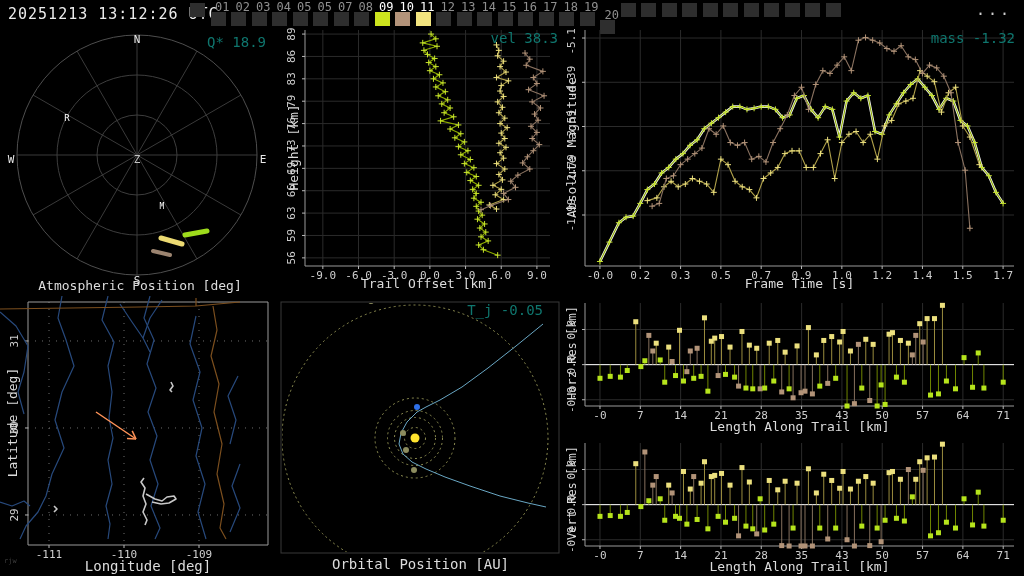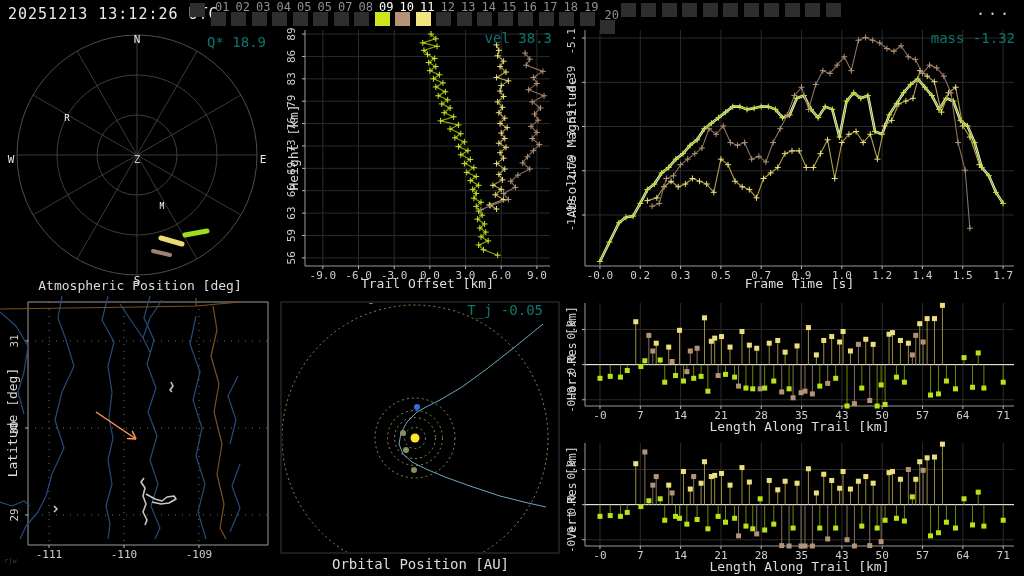--- a/index.html
+++ b/index.html
@@ -250,21 +250,21 @@
         <text x="15" y="28.44827586206891" text-anchor="middle" fill="#cfcfcf" font-size="11" font-family="DejaVu Sans Mono, monospace" transform="rotate(-90 15 28.44827586206891)">86</text>
         <line x1="22" y1="6.068965517241341" x2="25" y2="6.068965517241341" stroke="#b8b8b8" stroke-width="1"></line>
         <text x="15" y="6.068965517241341" text-anchor="middle" fill="#cfcfcf" font-size="11" font-family="DejaVu Sans Mono, monospace" transform="rotate(-90 15 6.068965517241341)">89</text>
         <polyline points="151.06796116504853,6.068965517241341 155.8252427184466,10.81609195402297 142.74271844660194,14.885057471264311 157.01456310679612,18.275862068965463 143.93203883495144,22.344827586206897 147.5,26.41379310344824 154.6359223300971,30.48275862068958 148.6893203883495,34.55172413793102 155.8252427184466,38.62068965517236 149.878640776699,42.689655172413794 159.39320388349515,46.75862068965513 153.44660194174756,50.82758620689648 162.96116504854368,54.896551724137915 155.8252427184466,58.96551724137926 165.3398058252427,63.71264367816088 158.20388349514562,67.78160919540223 167.71844660194174,71.85057471264366 161.77184466019418,75.919540229885 170.09708737864077,79.98850574712644 164.1504854368932,84.73563218390797 173.66504854368932,88.8045977011494 160.58252427184465,92.87356321839074 178.42233009708738,96.9425287356322 170.09708737864077,101.01149425287353 180.80097087378638,105.75862068965516 174.85436893203882,109.8275862068965 184.36893203883494,113.89655172413794 178.42233009708738,118.64367816091946 187.93689320388347,122.7126436781609 180.80097087378638,126.78160919540224 190.3155339805825,131.52873563218387 184.36893203883494,135.5977011494252 193.88349514563106,139.66666666666666 186.74757281553397,144.41379310344828 196.2621359223301,148.48275862068962 190.3155339805825,152.55172413793096 198.64077669902912,157.2988505747126 192.69417475728153,161.36781609195404 196.2621359223301,165.43678160919538 193.88349514563106,170.183908045977 201.01941747572815,174.25287356321834 196.2621359223301,178.32183908045974 198.64077669902912,183.06896551724137 202.20873786407765,187.13793103448276 197.4514563106796,191.2068965517241 204.58737864077668,195.95402298850573 199.83009708737862,200.02298850574712 205.7766990291262,204.0919540229885 201.01941747572815,208.8390804597701 208.15533980582524,212.90804597701148 198.64077669902912,216.97701149425285 203.39805825242718,221.72413793103445 217.66990291262135,227.1494252873563" fill="none" stroke="#8fae00" stroke-width="1.1" stroke-linejoin="round"></polyline>
         <path d="M148.06796116504853 6.068965517241341h6M151.06796116504853 3.068965517241341v6M152.8252427184466 10.81609195402297h6M155.8252427184466 7.816091954022969v6M139.74271844660194 14.885057471264311h6M142.74271844660194 11.885057471264311v6M154.01456310679612 18.275862068965463h6M157.01456310679612 15.275862068965463v6M140.93203883495144 22.344827586206897h6M143.93203883495144 19.344827586206897v6M144.5 26.41379310344824h6M147.5 23.41379310344824v6M151.6359223300971 30.48275862068958h6M154.6359223300971 27.48275862068958v6M145.6893203883495 34.55172413793102h6M148.6893203883495 31.551724137931018v6M152.8252427184466 38.62068965517236h6M155.8252427184466 35.62068965517236v6M146.878640776699 42.689655172413794h6M149.878640776699 39.689655172413794v6M156.39320388349515 46.75862068965513h6M159.39320388349515 43.75862068965513v6M150.44660194174756 50.82758620689648h6M153.44660194174756 47.82758620689648v6M159.96116504854368 54.896551724137915h6M162.96116504854368 51.896551724137915v6M152.8252427184466 58.96551724137926h6M155.8252427184466 55.96551724137926v6M162.3398058252427 63.71264367816088h6M165.3398058252427 60.71264367816088v6M155.20388349514562 67.78160919540223h6M158.20388349514562 64.78160919540223v6M164.71844660194174 71.85057471264366h6M167.71844660194174 68.85057471264366v6M158.77184466019418 75.919540229885h6M161.77184466019418 72.919540229885v6M167.09708737864077 79.98850574712644h6M170.09708737864077 76.98850574712644v6M161.1504854368932 84.73563218390797h6M164.1504854368932 81.73563218390797v6M170.66504854368932 88.8045977011494h6M173.66504854368932 85.8045977011494v6M157.58252427184465 92.87356321839074h6M160.58252427184465 89.87356321839074v6M175.42233009708738 96.9425287356322h6M178.42233009708738 93.9425287356322v6M167.09708737864077 101.01149425287353h6M170.09708737864077 98.01149425287353v6M177.80097087378638 105.75862068965516h6M180.80097087378638 102.75862068965516v6M171.85436893203882 109.8275862068965h6M174.85436893203882 106.8275862068965v6M181.36893203883494 113.89655172413794h6M184.36893203883494 110.89655172413794v6M175.42233009708738 118.64367816091946h6M178.42233009708738 115.64367816091946v6M184.93689320388347 122.7126436781609h6M187.93689320388347 119.7126436781609v6M177.80097087378638 126.78160919540224h6M180.80097087378638 123.78160919540224v6M187.3155339805825 131.52873563218387h6M190.3155339805825 128.52873563218387v6M181.36893203883494 135.5977011494252h6M184.36893203883494 132.5977011494252v6M190.88349514563106 139.66666666666666h6M193.88349514563106 136.66666666666666v6M183.74757281553397 144.41379310344828h6M186.74757281553397 141.41379310344828v6M193.2621359223301 148.48275862068962h6M196.2621359223301 145.48275862068962v6M187.3155339805825 152.55172413793096h6M190.3155339805825 149.55172413793096v6M195.64077669902912 157.2988505747126h6M198.64077669902912 154.2988505747126v6M189.69417475728153 161.36781609195404h6M192.69417475728153 158.36781609195404v6M193.2621359223301 165.43678160919538h6M196.2621359223301 162.43678160919538v6M190.88349514563106 170.183908045977h6M193.88349514563106 167.183908045977v6M198.01941747572815 174.25287356321834h6M201.01941747572815 171.25287356321834v6M193.2621359223301 178.32183908045974h6M196.2621359223301 175.32183908045974v6M195.64077669902912 183.06896551724137h6M198.64077669902912 180.06896551724137v6M199.20873786407765 187.13793103448276h6M202.20873786407765 184.13793103448276v6M194.4514563106796 191.2068965517241h6M197.4514563106796 188.2068965517241v6M201.58737864077668 195.95402298850573h6M204.58737864077668 192.95402298850573v6M196.83009708737862 200.02298850574712h6M199.83009708737862 197.02298850574712v6M202.7766990291262 204.0919540229885h6M205.7766990291262 201.0919540229885v6M198.01941747572815 208.8390804597701h6M201.01941747572815 205.8390804597701v6M205.15533980582524 212.90804597701148h6M208.15533980582524 209.90804597701148v6M195.64077669902912 216.97701149425285h6M198.64077669902912 213.97701149425285v6M200.39805825242718 221.72413793103445h6M203.39805825242718 218.72413793103445v6M214.66990291262135 227.1494252873563h6M217.66990291262135 224.1494252873563v6" stroke="#c9e62c" stroke-width="1" fill="none"></path>
         <polyline points="216.48058252427185,16.91954022988498 218.85922330097085,22.344827586206897 217.66990291262135,27.770114942528718 223.6165048543689,33.19540229885054 220.04854368932035,38.62068965517236 225.99514563106794,44.04597701149418 216.48058252427185,49.4712643678161 228.37378640776697,52.862068965517246 221.23786407766988,57.60919540229878 220.04854368932035,63.0344827586207 223.6165048543689,68.45977011494251 217.66990291262135,73.88505747126433 222.4271844660194,79.31034482758615 218.85922330097085,84.73563218390797 224.80582524271844,90.1609195402299 220.04854368932035,95.58620689655172 227.18446601941747,99.65517241379305 221.23786407766988,105.08045977011487 224.80582524271844,110.50574712643679 218.85922330097085,115.25287356321832 225.99514563106794,119.32183908045975 220.04854368932035,124.74712643678157 223.6165048543689,130.1724137931034 216.48058252427185,135.5977011494252 224.80582524271844,141.02298850574715 218.85922330097085,146.44827586206895 222.4271844660194,151.87356321839079 212.9126213592233,157.2988505747126 221.23786407766988,161.36781609195404 215.29126213592232,166.79310344827584 223.6165048543689,171.54022988505747 209.34466019417474,176.9655172413793 216.48058252427185,181.03448275862064" fill="none" stroke="#b0a14a" stroke-width="1.1" stroke-linejoin="round"></polyline>
         <path d="M213.48058252427185 16.91954022988498h6M216.48058252427185 13.91954022988498v6M215.85922330097085 22.344827586206897h6M218.85922330097085 19.344827586206897v6M214.66990291262135 27.770114942528718h6M217.66990291262135 24.770114942528718v6M220.6165048543689 33.19540229885054h6M223.6165048543689 30.19540229885054v6M217.04854368932035 38.62068965517236h6M220.04854368932035 35.62068965517236v6M222.99514563106794 44.04597701149418h6M225.99514563106794 41.04597701149418v6M213.48058252427185 49.4712643678161h6M216.48058252427185 46.4712643678161v6M225.37378640776697 52.862068965517246h6M228.37378640776697 49.862068965517246v6M218.23786407766988 57.60919540229878h6M221.23786407766988 54.60919540229878v6M217.04854368932035 63.0344827586207h6M220.04854368932035 60.0344827586207v6M220.6165048543689 68.45977011494251h6M223.6165048543689 65.45977011494251v6M214.66990291262135 73.88505747126433h6M217.66990291262135 70.88505747126433v6M219.4271844660194 79.31034482758615h6M222.4271844660194 76.31034482758615v6M215.85922330097085 84.73563218390797h6M218.85922330097085 81.73563218390797v6M221.80582524271844 90.1609195402299h6M224.80582524271844 87.1609195402299v6M217.04854368932035 95.58620689655172h6M220.04854368932035 92.58620689655172v6M224.18446601941747 99.65517241379305h6M227.18446601941747 96.65517241379305v6M218.23786407766988 105.08045977011487h6M221.23786407766988 102.08045977011487v6M221.80582524271844 110.50574712643679h6M224.80582524271844 107.50574712643679v6M215.85922330097085 115.25287356321832h6M218.85922330097085 112.25287356321832v6M222.99514563106794 119.32183908045975h6M225.99514563106794 116.32183908045975v6M217.04854368932035 124.74712643678157h6M220.04854368932035 121.74712643678157v6M220.6165048543689 130.1724137931034h6M223.6165048543689 127.1724137931034v6M213.48058252427185 135.5977011494252h6M216.48058252427185 132.5977011494252v6M221.80582524271844 141.02298850574715h6M224.80582524271844 138.02298850574715v6M215.85922330097085 146.44827586206895h6M218.85922330097085 143.44827586206895v6M219.4271844660194 151.87356321839079h6M222.4271844660194 148.87356321839079v6M209.9126213592233 157.2988505747126h6M212.9126213592233 154.2988505747126v6M218.23786407766988 161.36781609195404h6M221.23786407766988 158.36781609195404v6M212.29126213592232 166.79310344827584h6M215.29126213592232 163.79310344827584v6M220.6165048543689 171.54022988505747h6M223.6165048543689 168.54022988505747v6M206.34466019417474 176.9655172413793h6M209.34466019417474 173.9655172413793v6M213.48058252427185 181.03448275862064h6M216.48058252427185 178.03448275862064v6" stroke="#ece07e" stroke-width="1" fill="none"></path>
         <polyline points="245.02427184466018,25.057471264367763 249.78155339805824,31.160919540229866 246.2135922330097,37.26436781609188 262.8640776699029,43.36781609195398 253.3495145631068,49.4712643678161 256.9174757281553,55.57471264367811 248.59223300970874,61.67816091954021 264.0533980582524,67.78160919540223 252.16019417475727,73.88505747126433 260.4854368932039,79.98850574712644 254.5388349514563,86.09195402298845 258.1067961165048,92.19540229885057 250.97087378640776,98.29885057471257 256.9174757281553,104.40229885057468 252.16019417475727,110.50574712643679 259.29611650485435,116.6091954022988 253.3495145631068,122.7126436781609 247.4029126213592,128.8160919540229 242.64563106796115,134.91954022988503 249.78155339805824,141.02298850574715 237.8883495145631,147.12643678160916 230.752427184466,153.22988505747125 235.50970873786406,159.33333333333326 223.6165048543689,165.43678160919538 228.37378640776697,171.54022988505747 210.53398058252426,177.64367816091948 201.01941747572815,181.71264367816087" fill="none" stroke="#8a7260" stroke-width="1.1" stroke-linejoin="round"></polyline>
         <path d="M242.02427184466018 25.057471264367763h6M245.02427184466018 22.057471264367763v6M246.78155339805824 31.160919540229866h6M249.78155339805824 28.160919540229866v6M243.2135922330097 37.26436781609188h6M246.2135922330097 34.26436781609188v6M259.8640776699029 43.36781609195398h6M262.8640776699029 40.36781609195398v6M250.3495145631068 49.4712643678161h6M253.3495145631068 46.4712643678161v6M253.9174757281553 55.57471264367811h6M256.9174757281553 52.57471264367811v6M245.59223300970874 61.67816091954021h6M248.59223300970874 58.67816091954021v6M261.0533980582524 67.78160919540223h6M264.0533980582524 64.78160919540223v6M249.16019417475727 73.88505747126433h6M252.16019417475727 70.88505747126433v6M257.4854368932039 79.98850574712644h6M260.4854368932039 76.98850574712644v6M251.5388349514563 86.09195402298845h6M254.5388349514563 83.09195402298845v6M255.10679611650482 92.19540229885057h6M258.1067961165048 89.19540229885057v6M247.97087378640776 98.29885057471257h6M250.97087378640776 95.29885057471257v6M253.9174757281553 104.40229885057468h6M256.9174757281553 101.40229885057468v6M249.16019417475727 110.50574712643679h6M252.16019417475727 107.50574712643679v6M256.29611650485435 116.6091954022988h6M259.29611650485435 113.6091954022988v6M250.3495145631068 122.7126436781609h6M253.3495145631068 119.7126436781609v6M244.4029126213592 128.8160919540229h6M247.4029126213592 125.81609195402291v6M239.64563106796115 134.91954022988503h6M242.64563106796115 131.91954022988503v6M246.78155339805824 141.02298850574715h6M249.78155339805824 138.02298850574715v6M234.8883495145631 147.12643678160916h6M237.8883495145631 144.12643678160916v6M227.752427184466 153.22988505747125h6M230.752427184466 150.22988505747125v6M232.50970873786406 159.33333333333326h6M235.50970873786406 156.33333333333326v6M220.6165048543689 165.43678160919538h6M223.6165048543689 162.43678160919538v6M225.37378640776697 171.54022988505747h6M228.37378640776697 168.54022988505747v6M207.53398058252426 177.64367816091948h6M210.53398058252426 174.64367816091948v6M198.01941747572815 181.71264367816087h6M201.01941747572815 178.71264367816087v6" stroke="#b29378" stroke-width="1" fill="none"></path>
       </svg>
-    <div class="title" style="top:2px;right:8px;left:auto;">vel 38.3</div>
+    <div class="title" style="top:2px;right:2px;left:auto;">vel 38.3</div>
     <div class="xlab" style="left:25px;width:245px;top:248px;">Trail Offset [km]</div>
     <div class="ylab" style="left:-87px;top:112px;">Height [km]</div>
   </div>
 
   <div class="panel" style="left:560px;top:28px;width:464px;height:268px;">
     <svg id="svg-mag" width="464" height="268">
         <line x1="39.940298507462686" y1="2" x2="39.940298507462686" y2="238" stroke="#2b2b2b" stroke-width="1"></line>
         <line x1="80.25538971807629" y1="2" x2="80.25538971807629" y2="238" stroke="#2b2b2b" stroke-width="1"></line>
         <line x1="120.57048092868989" y1="2" x2="120.57048092868989" y2="238" stroke="#2b2b2b" stroke-width="1"></line>
         <line x1="160.88557213930346" y1="2" x2="160.88557213930346" y2="238" stroke="#2b2b2b" stroke-width="1"></line>
@@ -365,20 +365,21 @@
         <polyline points="196,10 196,2" fill="none" stroke="#7c4f1e" stroke-width="1.2" stroke-linejoin="round"></polyline>
         <polyline points="213,10 217,34 211,60 219,88 214,116 222,148 217,178 224,208 220,232 226,243" fill="none" stroke="#7c4f1e" stroke-width="1.2" stroke-linejoin="round"></polyline>
         <polyline points="144,182 141,186 145,192 143,200 146,208 143,216 147,224 145,229" fill="none" stroke="#c8c8c8" stroke-width="1.6" stroke-linejoin="round"></polyline>
         <polyline points="146,198 155,203 162,205 167,201 174,200 176,203 169,207 161,208 152,206" fill="none" stroke="#c8c8c8" stroke-width="1.6" stroke-linejoin="round"></polyline>
         <polyline points="171,86 173,90 170,94 172,96" fill="none" stroke="#c8c8c8" stroke-width="1.6" stroke-linejoin="round"></polyline>
         <polyline points="54,210 57,213 54,216" fill="none" stroke="#c8c8c8" stroke-width="1.6" stroke-linejoin="round"></polyline>
         <line x1="96" y1="116" x2="136" y2="143" stroke="#ff9358" stroke-width="1.5"></line>
         <line x1="136" y1="143" x2="127.01223881820904" y2="142.53079968127494" stroke="#ff9358" stroke-width="1.5"></line>
         <line x1="136" y1="143" x2="132.2036012547076" y2="134.83989236794378" stroke="#ff9358" stroke-width="1.5"></line>
       </svg>
+    <div class="xlab" style="left:28px;width:240px;top:262px;font-size:14px;">Longitude [deg]</div>
     <div class="ylab" style="left:-88px;top:119px;">Latitude [deg]</div>
   </div>
 
   <div class="panel" style="left:280px;top:296px;width:281px;height:280px;">
     <svg id="svg-orbit" width="281" height="280">
         <rect x="1" y="6" width="278" height="251" fill="none" stroke="#383838" stroke-width="1"></rect>
         <clipPath id="oc">
           <rect x="2" y="7" width="276" height="249"></rect>
         </clipPath>
         <g clip-path="url(#oc)">

